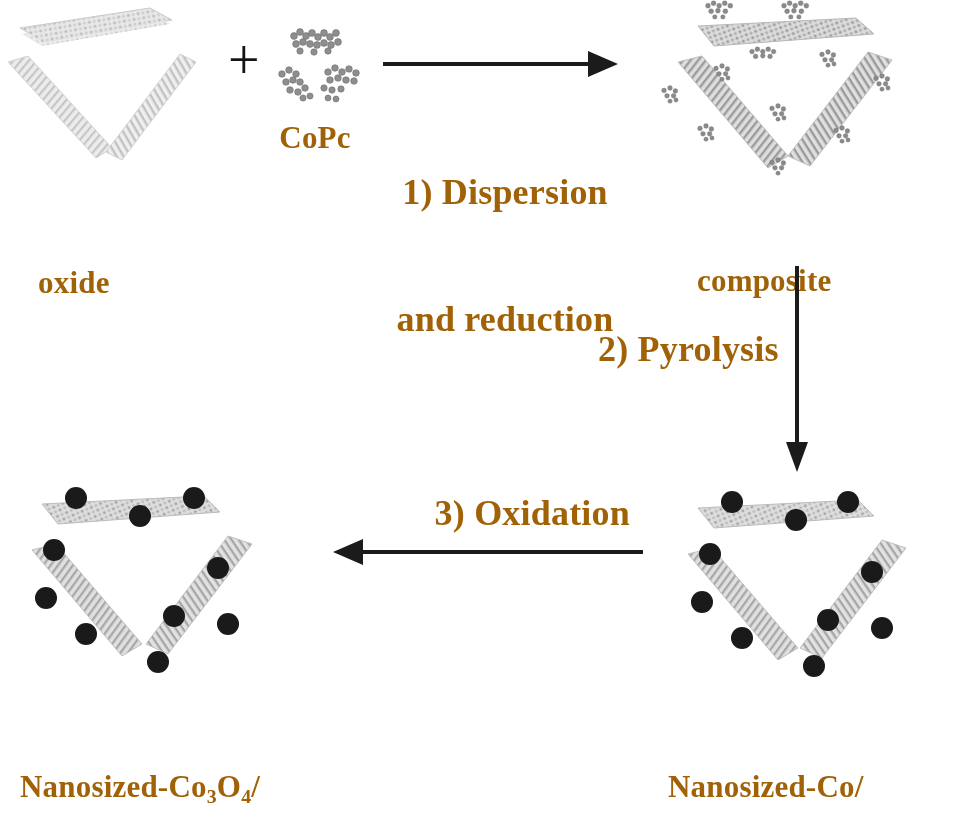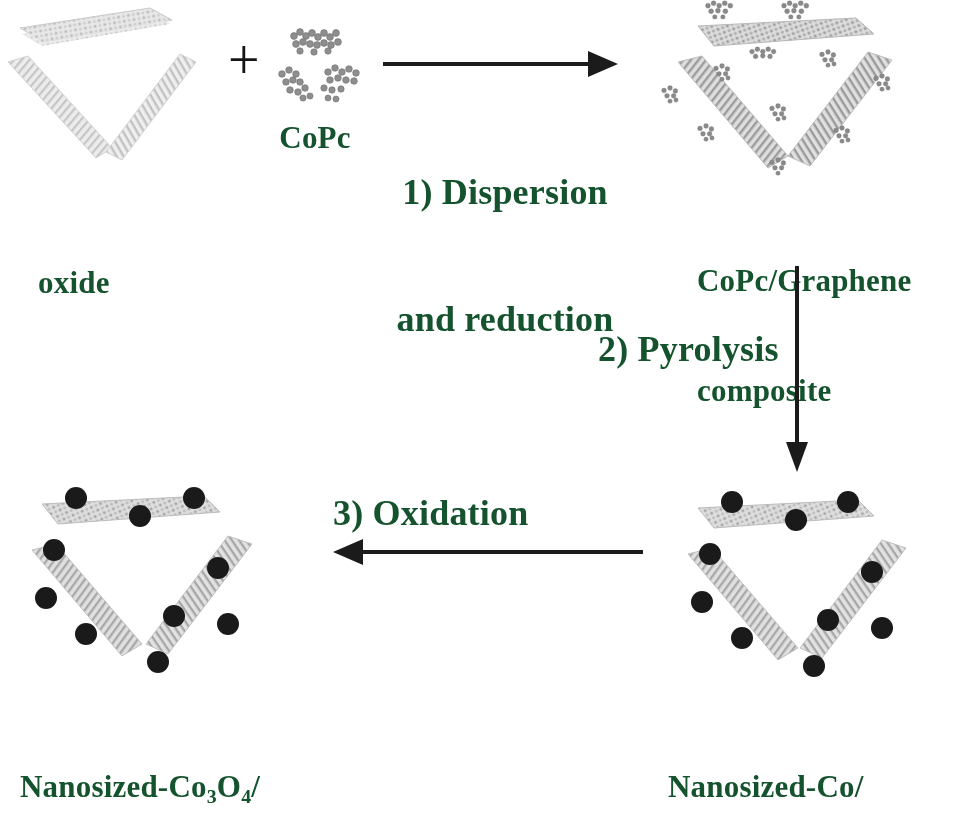--- a/index.html
+++ b/index.html
@@ -16,21 +16,21 @@
     height: 831px;
     background: #ffffff;
     overflow: hidden;
   }
   .abs { position: absolute; }
 
   
   .label {
     font-family: "Liberation Serif", "DejaVu Serif", serif;
     font-weight: bold;
-    color: #14532d;
+    color: #a16207;
     line-height: 1.18;
     white-space: pre;
   }
   .label.species { font-size: 31px; letter-spacing: 0.2px; }
   .label.step    { font-size: 36px; letter-spacing: 0.2px; }
   .plus-sign {
     font-family: "Liberation Serif", "DejaVu Serif", serif;
     font-size: 56px;
     font-weight: 500;
     color: #141414;
@@ -334,21 +334,20 @@
           <circle cx="5" cy="13" r="4"></circle>
             <circle cx="16" cy="13" r="4"></circle>
           <circle cx="10" cy="22" r="3.6"></circle>
             <circle cx="20" cy="20" r="3.6"></circle>
         </g>
       </g>
     </svg>
   </div>
 
   <div class="label species abs" style="left:697px; top:190px; text-align:left;">
-    <div>CoPc/Graphene</div>
     <div>composite</div>
   </div>
 
   <div class="arrow-v abs" style="left:784px; top:266px; width:26px; height:206px;">
     <div class="arrow-line-v" style="top:0; height:182px;"></div>
     <div class="head head-down"></div>
   </div>
 
   <div class="label step abs" style="left:598px; top:328px; text-align:right;">2) Pyrolysis</div>
 
@@ -399,21 +398,21 @@
     <div>Nanosized-Co/</div>
     
     
   </div>
 
   <div class="arrow-h abs" style="left:333px; top:538px; width:310px; height:28px;">
     <div class="arrow-line-h" style="right:0; width:288px;"></div>
     <div class="head head-left"></div>
   </div>
 
-  <div class="label step abs" style="left:333px; top:492px; width:310px; text-align:left;">3) Oxidation</div>
+  <div class="label step abs" style="left:320px; top:492px; width:310px; text-align:right;">3) Oxidation</div>
 
   <div class="structure abs" style="left:28px; top:472px; width:245px; height:210px;">
     <svg width="245" height="210" viewBox="0 0 245 210">
       <defs>
         <pattern id="hatchJ" width="7" height="7" patternUnits="userSpaceOnUse" patternTransform="rotate(22)">
           <rect width="7" height="7" fill="#dedede"></rect>
           <circle cx="2" cy="2" r="1.5" fill="#a5a5a5"></circle>
           <circle cx="5.5" cy="5.5" r="1.5" fill="#bdbdbd"></circle>
         </pattern>
         <pattern id="hatchK" width="6" height="6" patternUnits="userSpaceOnUse" patternTransform="rotate(-54)">

